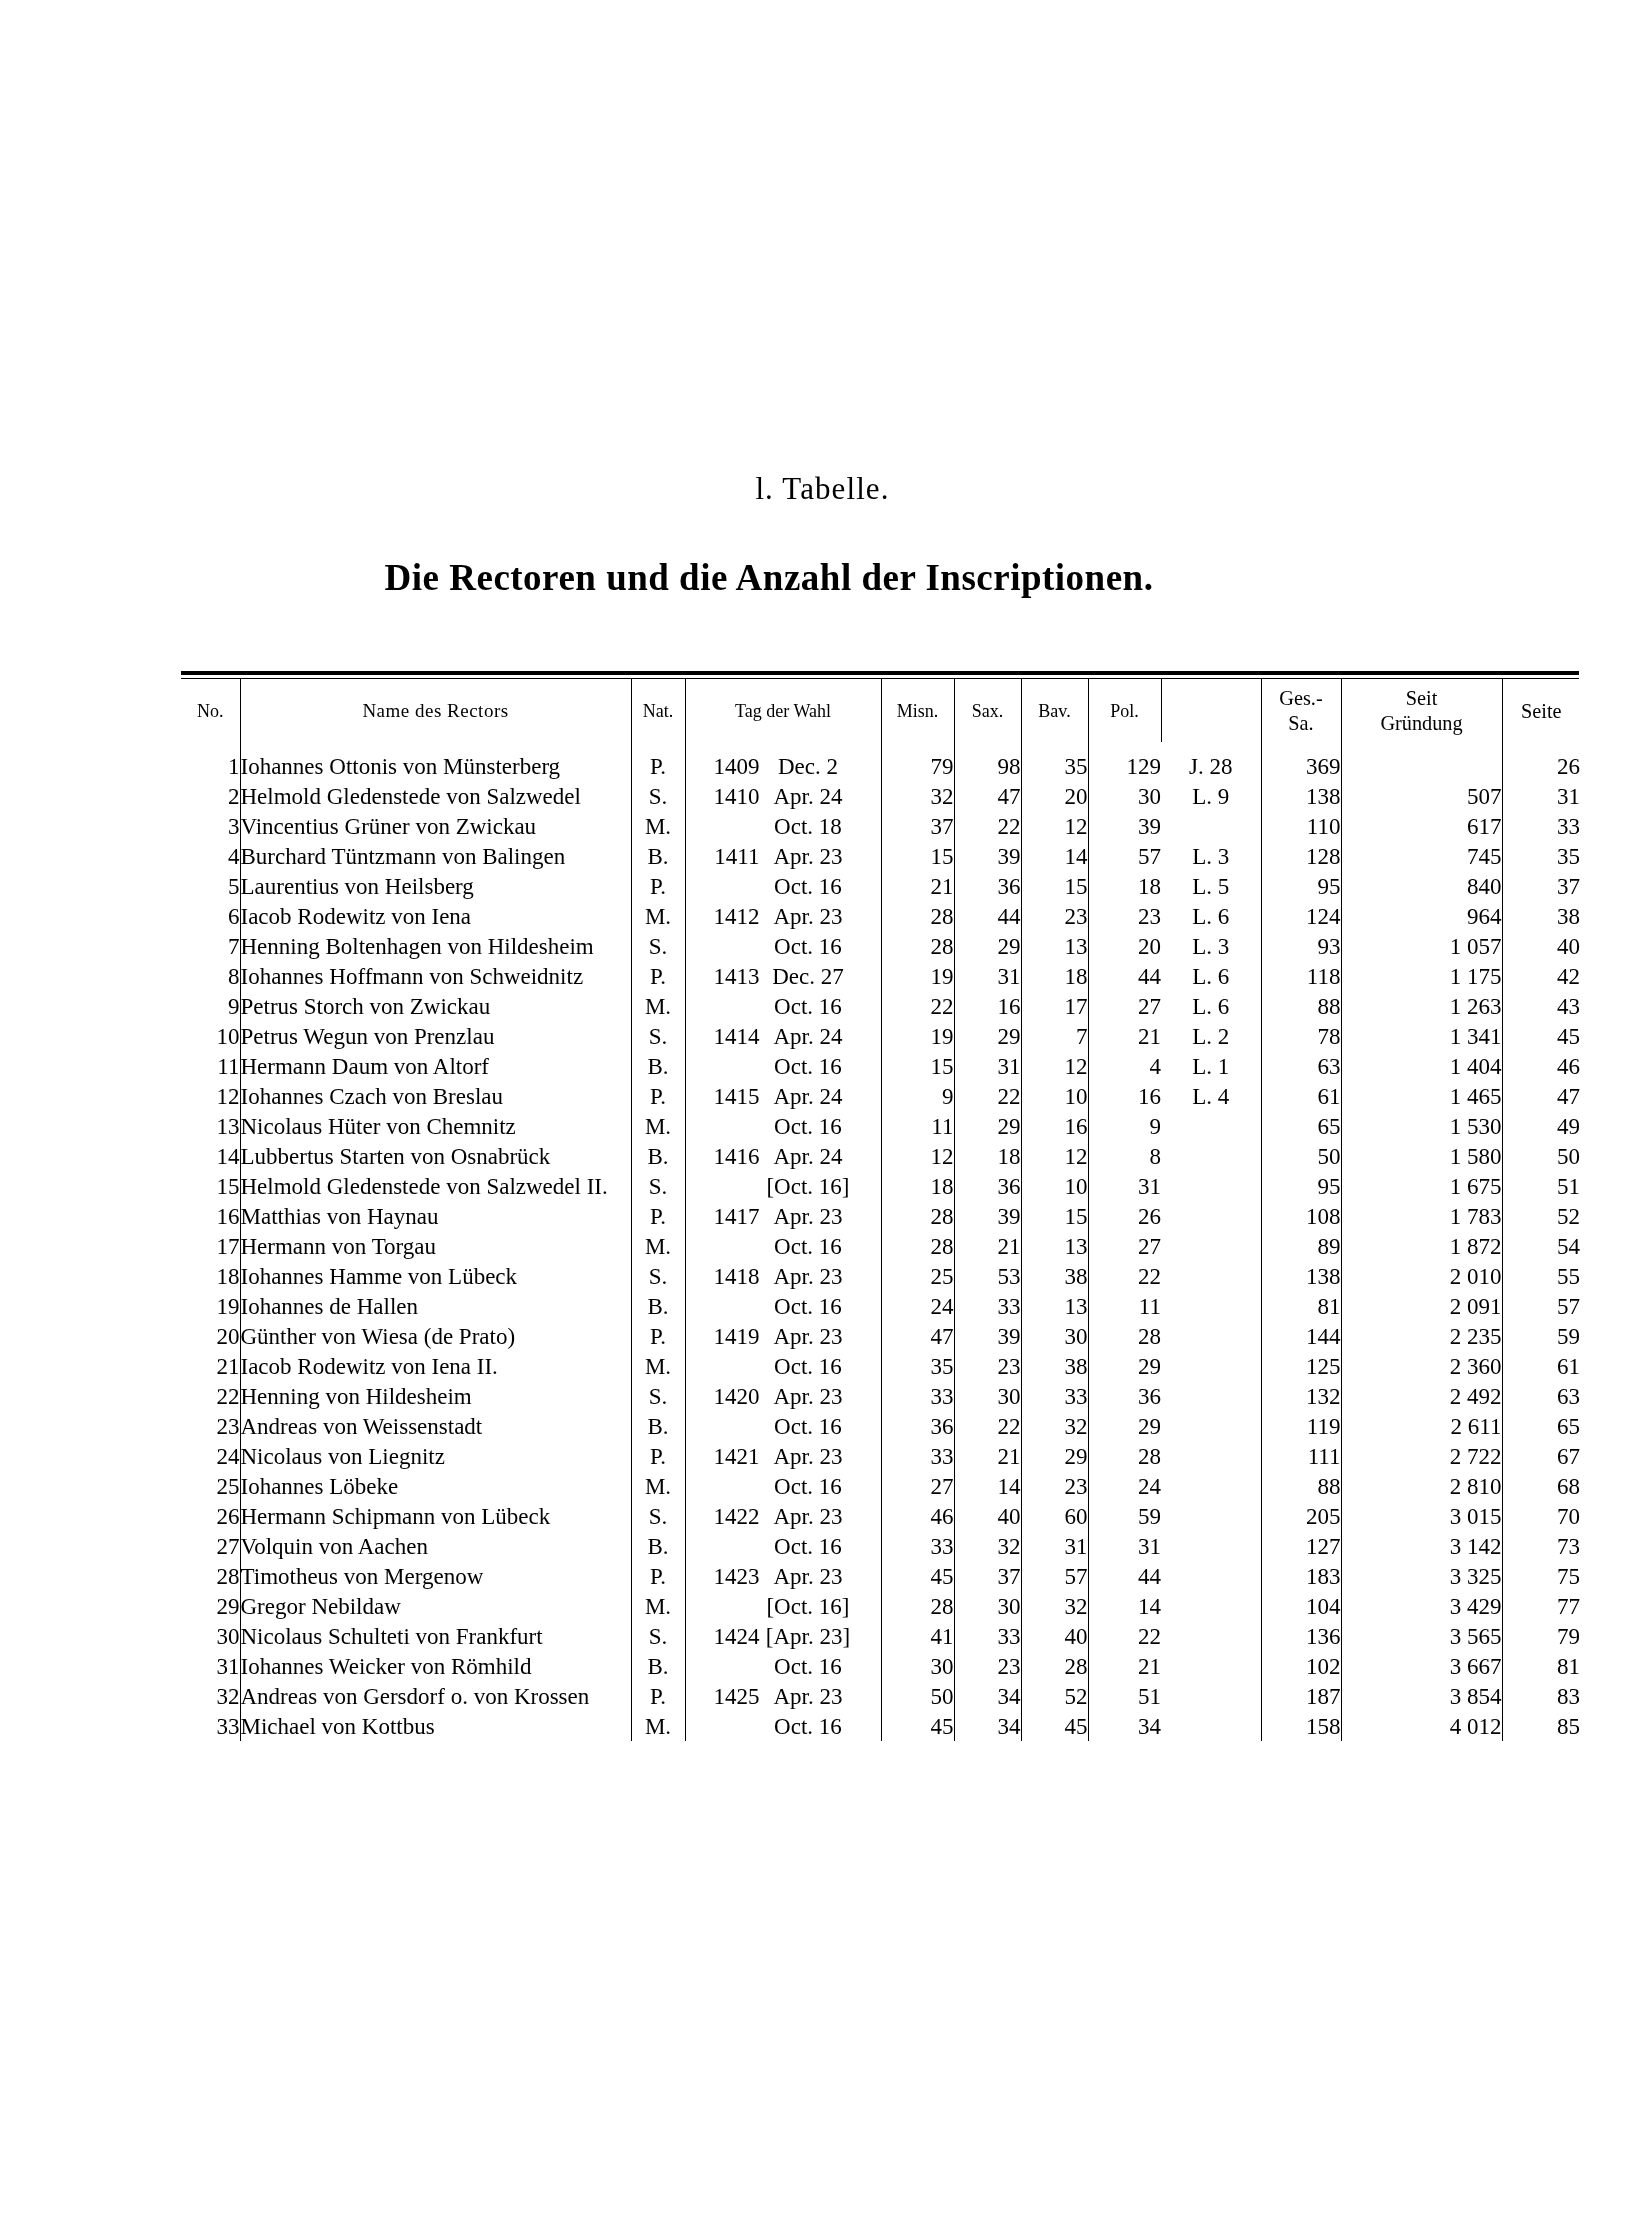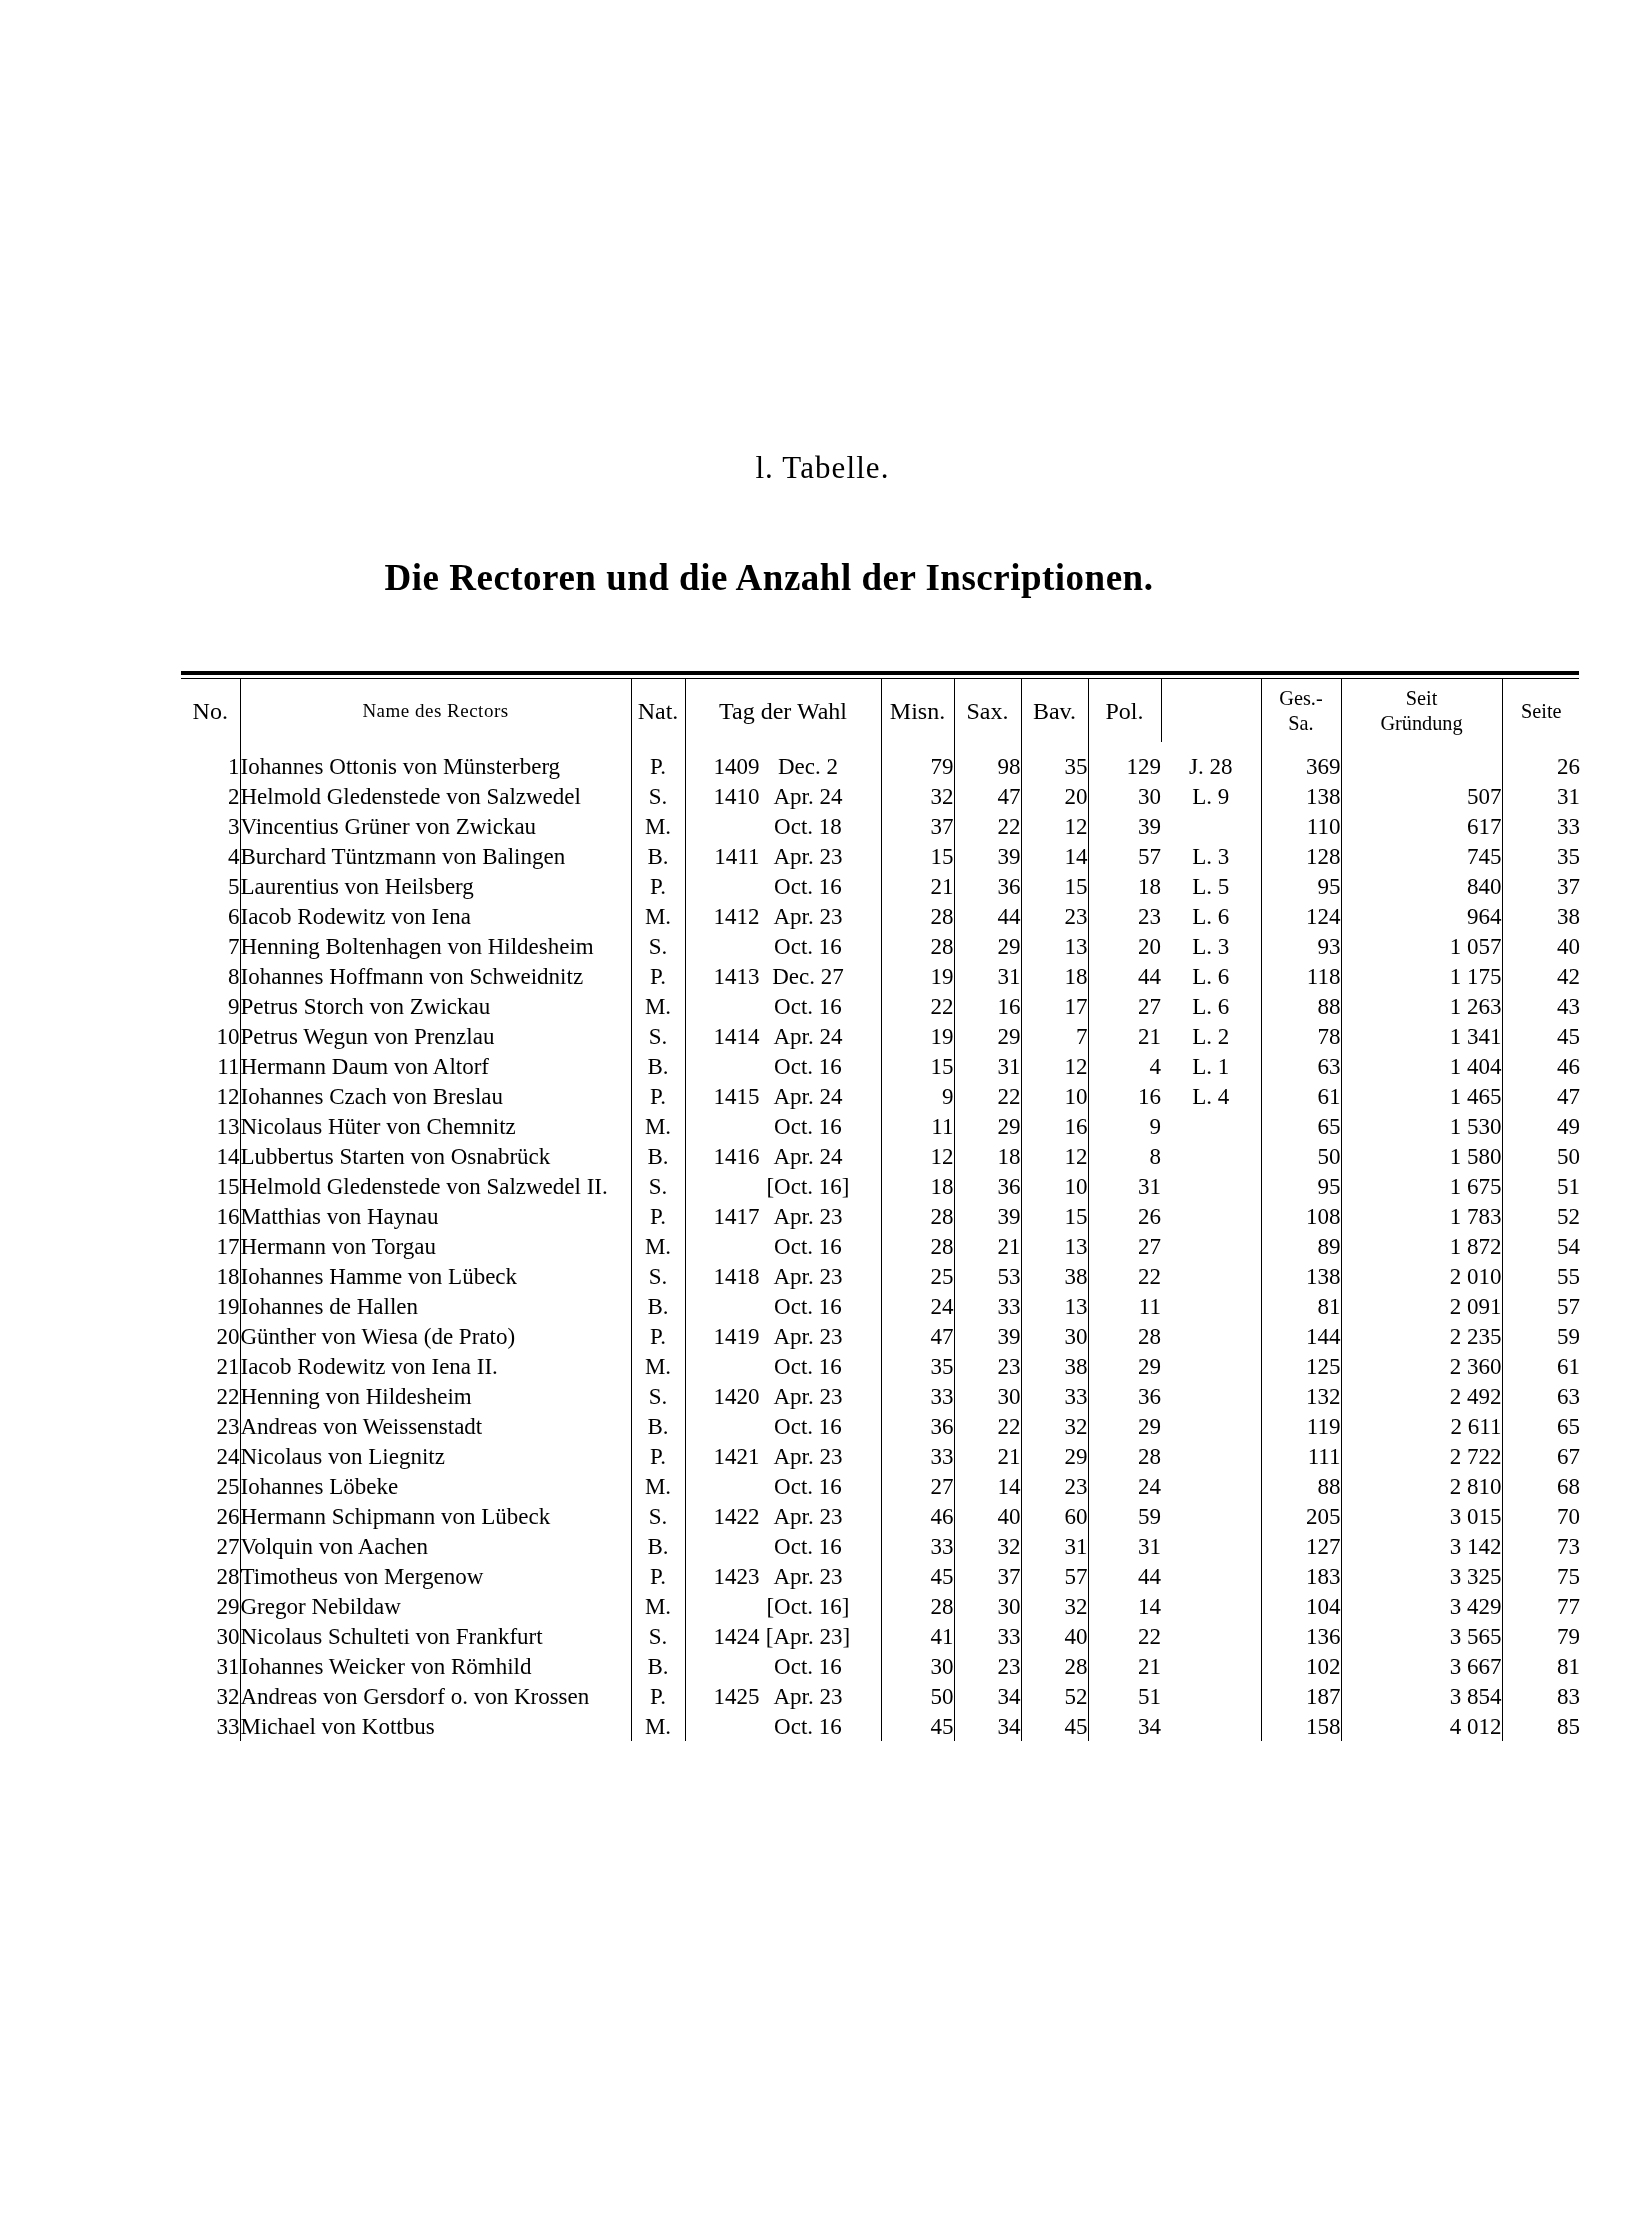--- a/index.html
+++ b/index.html
@@ -20,21 +20,21 @@
     position: absolute;
     left: 0; top: 0;
     width: 1645px;
     height: 2239px;
   }
 
   
   .title-block {
     position: absolute;
     left: 0;
-    top: 450px;
+    top: 471px;
     width: 1645px;
     text-align: center;
   }
   .title-small {
     font-size: 31px;
     letter-spacing: 1.1px;
     font-weight: 400;
     font-family: "Liberation Serif", serif;
   }
   .title-main {
@@ -84,21 +84,21 @@
 
   table.rectors th,
   table.rectors td {
     padding: 0;
     vertical-align: middle;
     font-weight: normal;
   }
 
   thead th {
     height: 63px;
-    font-size: 24px;
+    font-size: 18px;
     text-align: center;
     border-left: 1.6px solid #000;
   }
   thead th.first {
     border-left: none;
   }
 
   th.h-name {
     font-weight: bold;
     font-size: 19px;

